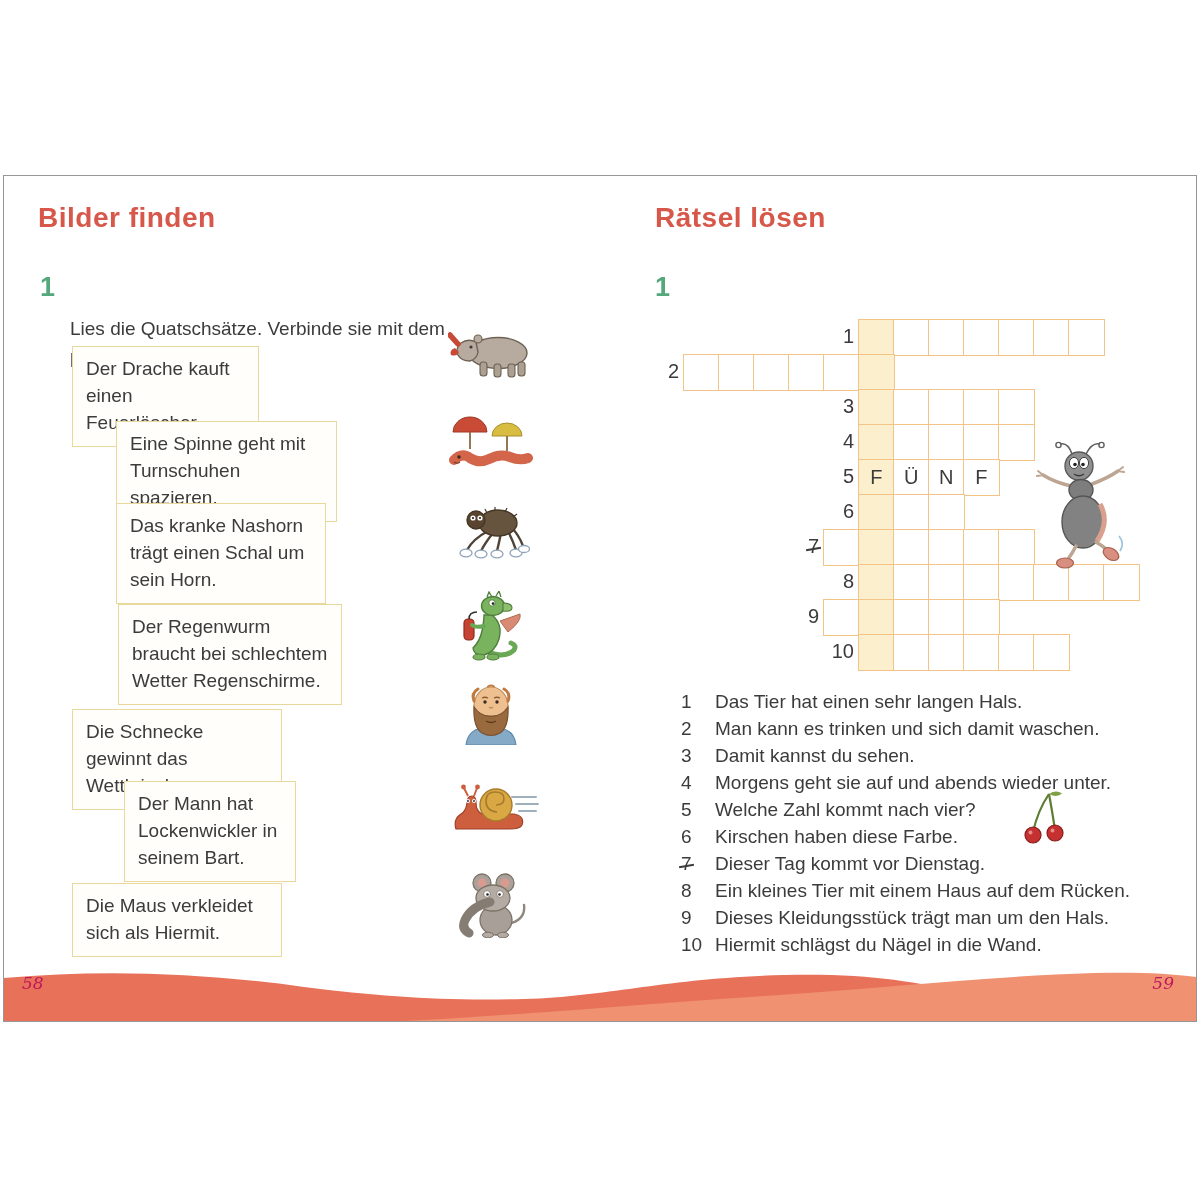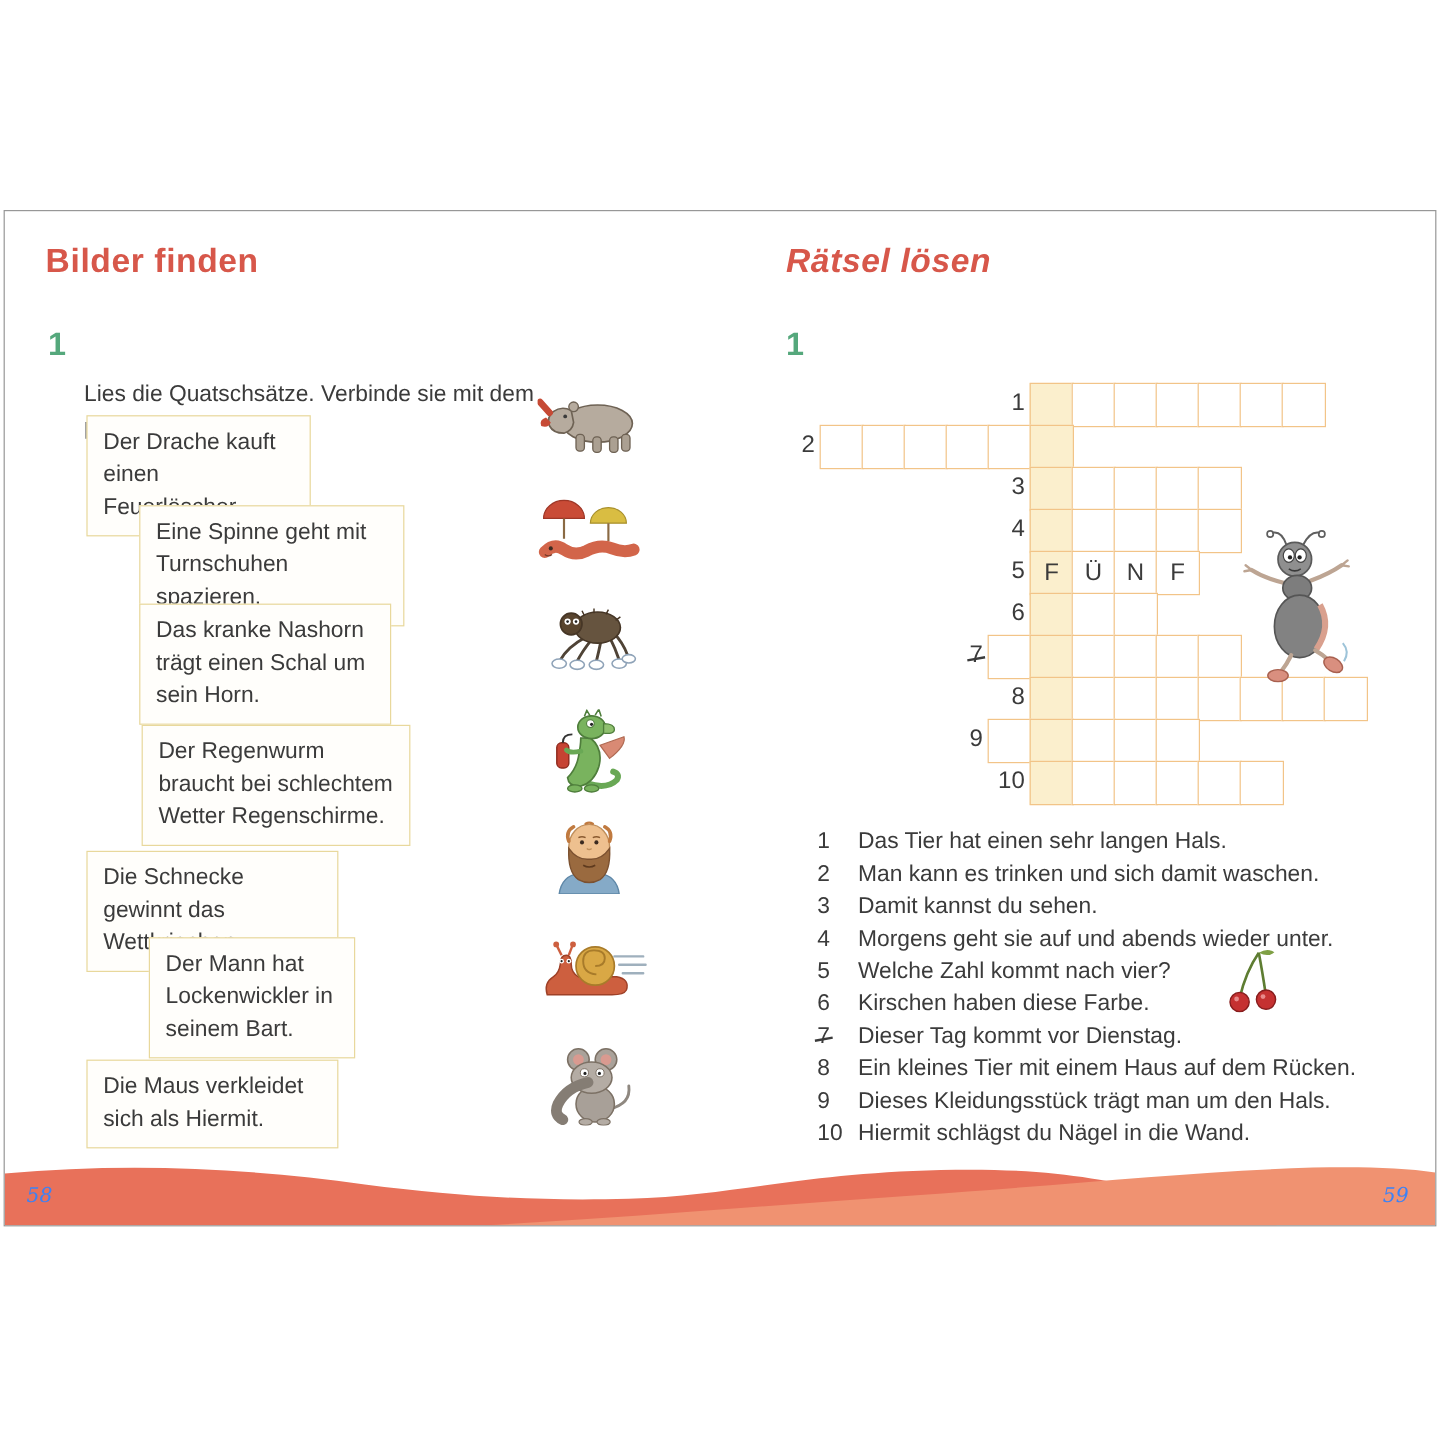--- a/index.html
+++ b/index.html
@@ -2,21 +2,21 @@
 <html><head>
 <meta charset="utf-8">
 <style>
   html,body{margin:0;padding:0;background:#fff;}
   .canvas{position:relative;width:1200px;height:1200px;background:#ffffff;overflow:hidden;
           font-family:"Liberation Sans",sans-serif;color:#3b3b3b;}
   .spread{position:absolute;left:3px;top:175px;width:1194px;height:847px;
           border:1px solid #979797;background:#ffffff;box-sizing:border-box;}
   .page-title{position:absolute;font-size:28px;font-weight:bold;letter-spacing:.5px;color:#d7574a;}
   #title-left{left:34px;top:26px;}
-  #title-right{left:651px;top:26px;font-style:italic;}
+  #title-right{left:651px;top:26px;}
   .ex-num{position:absolute;font-size:27px;font-weight:bold;color:#55a87c;}
   #exnum-left{left:36px;top:96px;}
   #exnum-right{left:651px;top:96px;}
   .instruction{position:absolute;font-size:19px;line-height:1.45;}
   #instr-left{left:66px;top:100px;width:385px;margin-top:39px;}
   #instr-right{left:684px;top:100px;width:440px;}
 
   .sbox{position:absolute;border:1.5px solid #e8d89c;background:#fffefb;box-sizing:border-box;
         padding:9px 13px;font-size:19px;line-height:1.42;}
   .b1{left:68px;top:170px;width:187px;}
@@ -48,22 +48,22 @@
   .dstruck{position:relative;display:inline-block;}
   .dstruck::after{content:'';position:absolute;left:-2px;right:-2px;top:54%;
                   border-top:2px solid #3b3b3b;transform:rotate(-10deg);}
 
   #clues{position:absolute;left:677px;top:512px;width:485px;}
   .clue{display:flex;font-size:19px;line-height:27px;}
   .cnum{width:34px;flex:0 0 34px;}
   .ctext{flex:1;}
 
   .wave{position:absolute;left:0;bottom:0;width:100%;height:52px;display:block;}
-  .pagenum{position:absolute;bottom:14px;font-family:"DejaVu Serif",serif;
-           font-style:italic;font-size:17px;color:#3b82f6;}
+  .pagenum{position:absolute;bottom:28px;font-family:"DejaVu Serif",serif;
+           font-style:italic;font-size:17px;color:#be185d;}
   #pn-left{left:18px;}
   #pn-right{right:22px;}
 </style>
 </head>
 <body>
 
 <div class="canvas">
   <div class="spread">
 
     <div id="title-left" class="page-title">Bilder finden</div>

